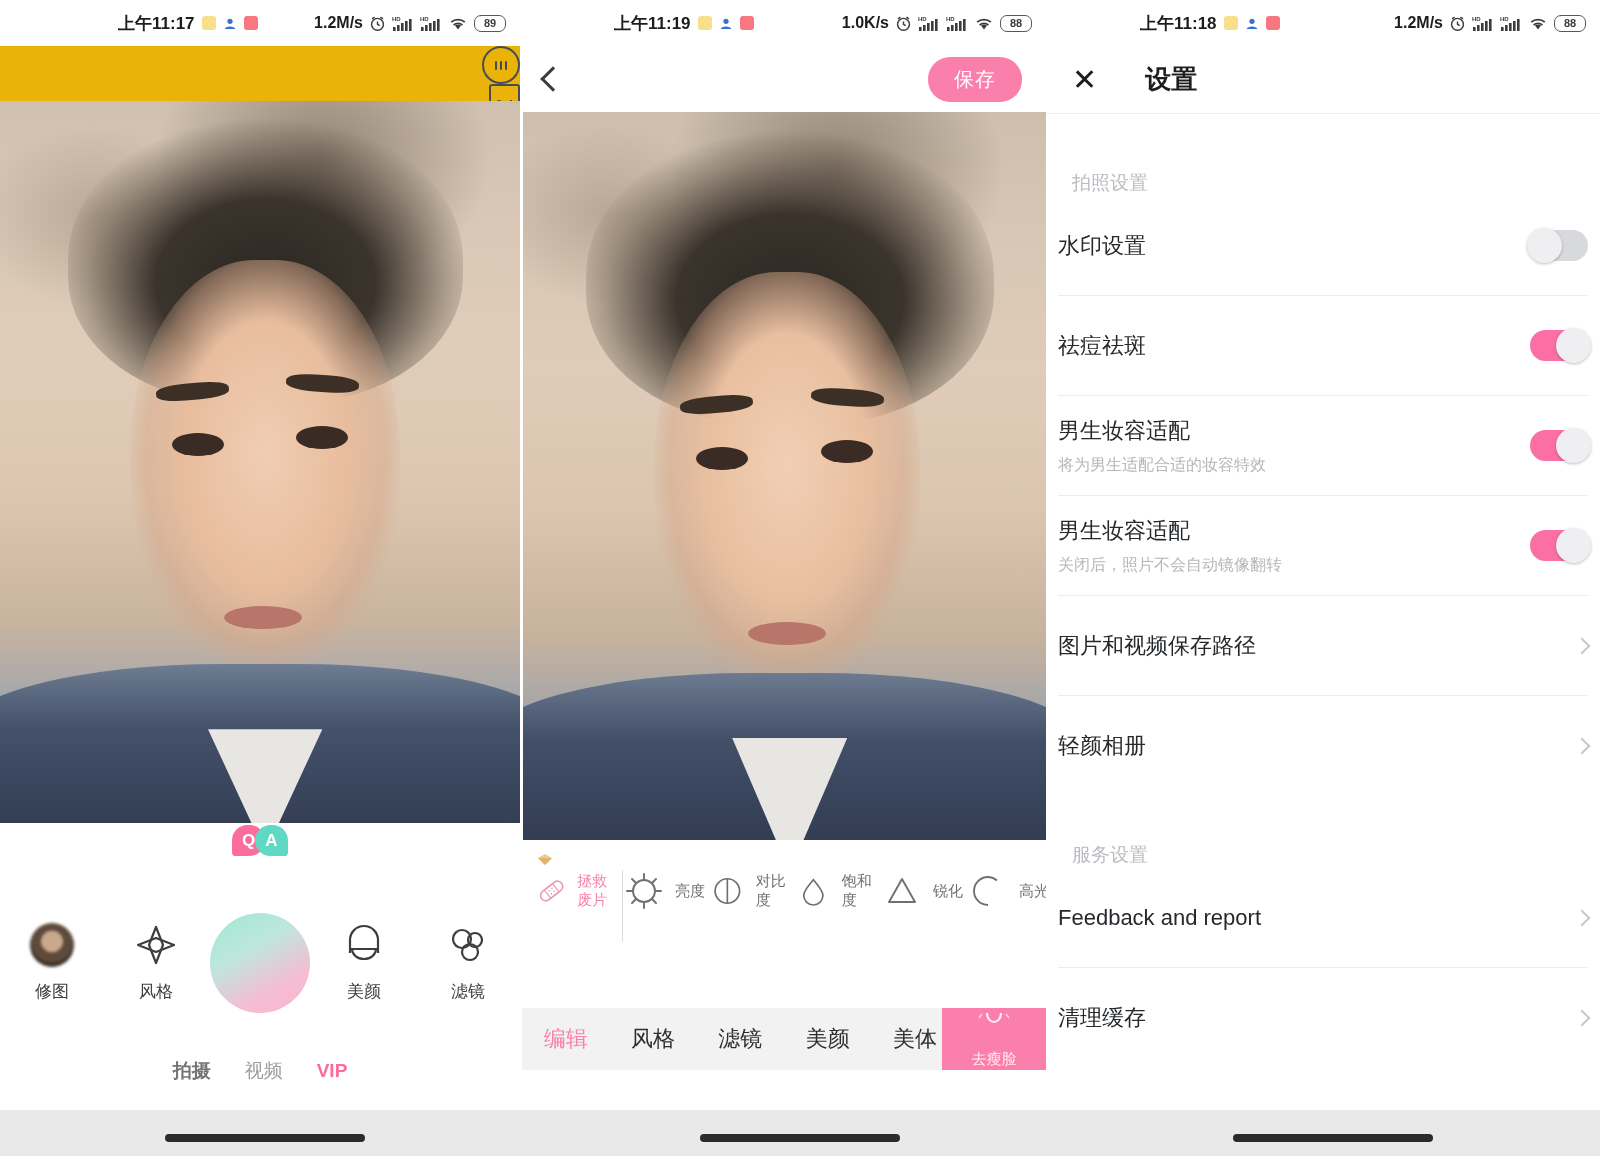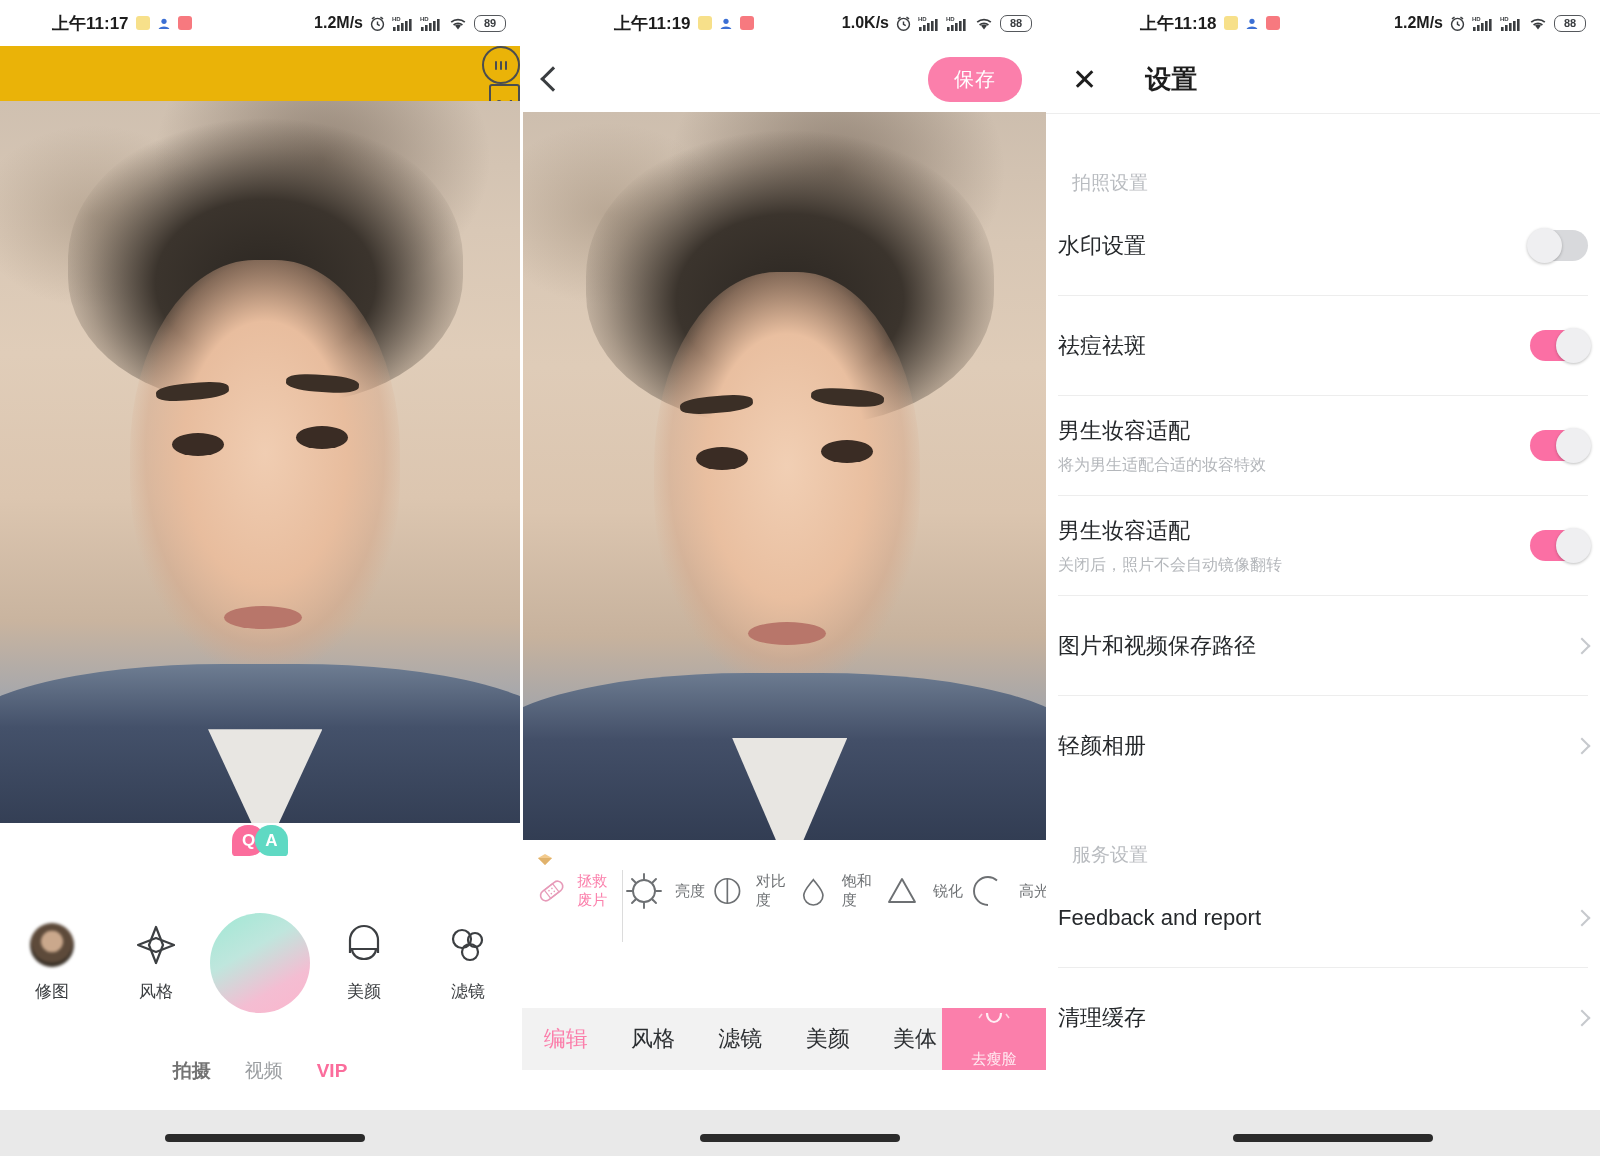--- a/index.html
+++ b/index.html
@@ -188,21 +188,21 @@
   .srow.nob { border-bottom:none; }
 </style>
 </head>
 <body>
 
 <div class="stage">
 
   <div class="panel" id="panel1">
 
     <div class="statusbar" style="padding:0 14px;">
-      <div class="sb-left" style="margin-left:38px;">
+      <div class="sb-left" style="margin-left:104px;">
         <span class="sb-time">上午11:17</span>
         <span class="sb-dot" style="background:#f7e08a;"></span>
         <span class="sb-dot" style="background:transparent;">
           <svg width="14" height="14" viewBox="0 0 14 14">
             <circle cx="7" cy="4.3" r="2.6" fill="#3b6fd4"></circle>
             <path d="M1.6 12 C2.4 8.6 11.6 8.6 12.4 12 Z" fill="#3b6fd4"></path>
           </svg>
         </span>
         <span class="sb-dot" style="background:#f7797f;"></span>
       </div>

